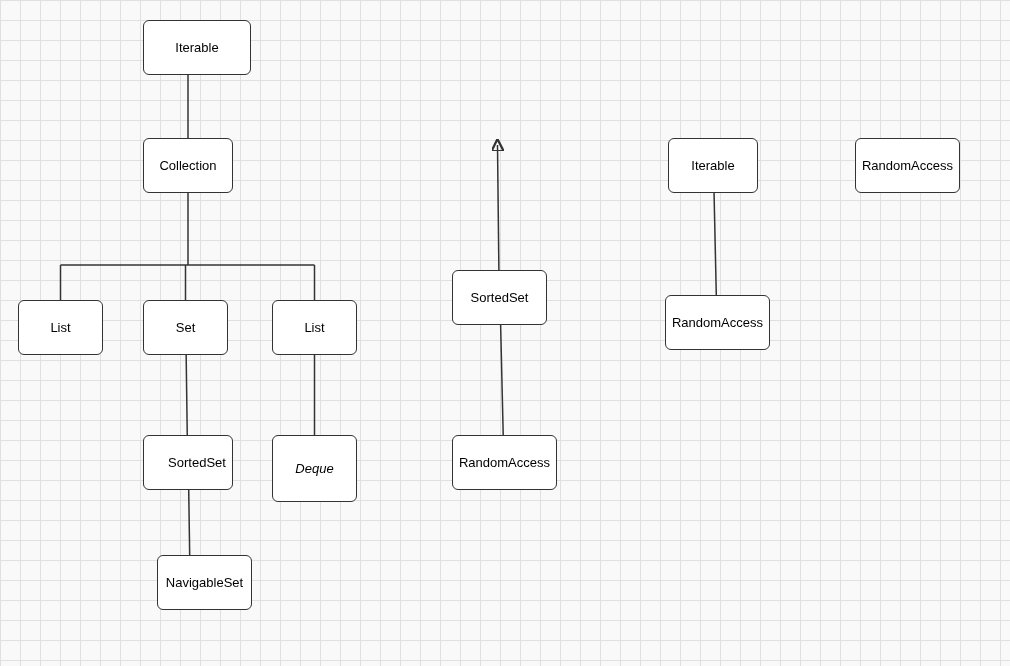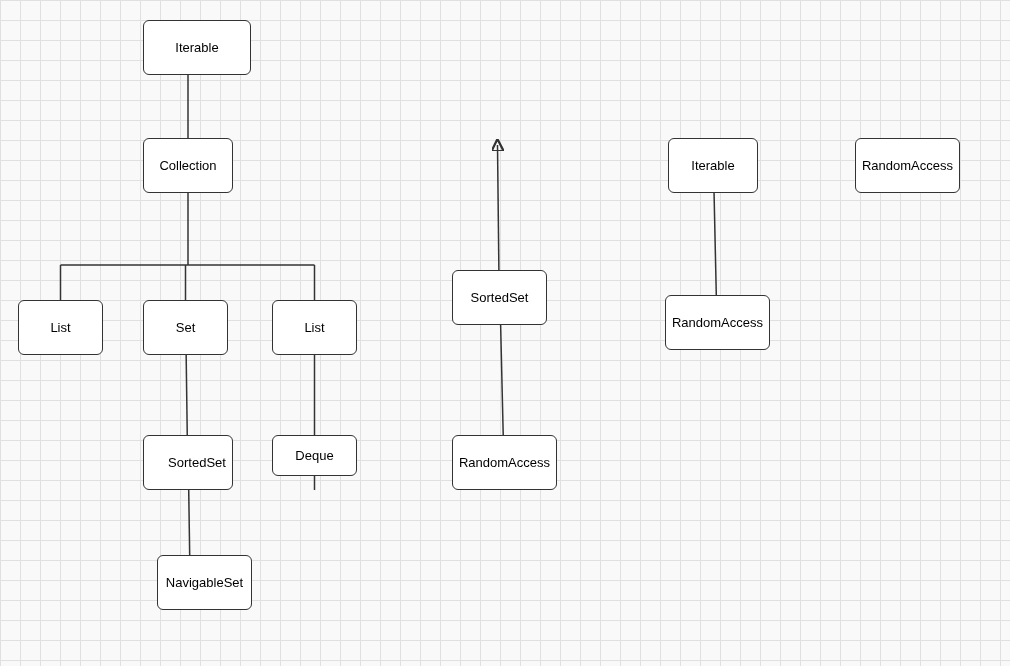--- a/index.html
+++ b/index.html
@@ -98,20 +98,20 @@
         <line x1="185.5" y1="265" x2="185.5" y2="307" marker-end="url(#arrowhead)"></line>
         <line x1="314.5" y1="265" x2="314.5" y2="307" marker-end="url(#arrowhead)"></line>
       </g>
     </svg>
 <div class="node" style="left: 143px; top: 20px; width: 108px; height: 55px;">Iterable</div>
     <div class="node" style="left: 143px; top: 138px; width: 90px; height: 55px;">Collection</div>
     <div class="node" style="left: 18px; top: 300px; width: 85px; height: 55px;">List</div>
     <div class="node" style="left: 143px; top: 300px; width: 85px; height: 55px;">Set</div>
     <div class="node" style="left: 272px; top: 300px; width: 85px; height: 55px;">List</div>
     <div class="node" style="left: 143px; top: 435px; width: 90px; height: 55px; padding-left: 28px;">SortedSet</div>
-    <div class="node" style="left: 272px; top: 435px; width: 85px; height: 41px;">Deque</div>
+    <div class="node" style="left: 272px; top: 435px; width: 85px; height: 67px; font-style: italic;">Deque</div>
     <div class="node" style="left: 157px; top: 555px; width: 95px; height: 55px;">NavigableSet</div>
     <div class="node" style="left: 452px; top: 270px; width: 95px; height: 55px;">SortedSet</div>
     <div class="node" style="left: 452px; top: 435px; width: 105px; height: 55px;">RandomAccess</div>
     <div class="node" style="left: 668px; top: 138px; width: 90px; height: 55px;">Iterable</div>
     <div class="node" style="left: 665px; top: 295px; width: 105px; height: 55px;">RandomAccess</div>
     <div class="node" style="left: 855px; top: 138px; width: 105px; height: 55px;">RandomAccess</div>
   </div>
 
 </body></html>

